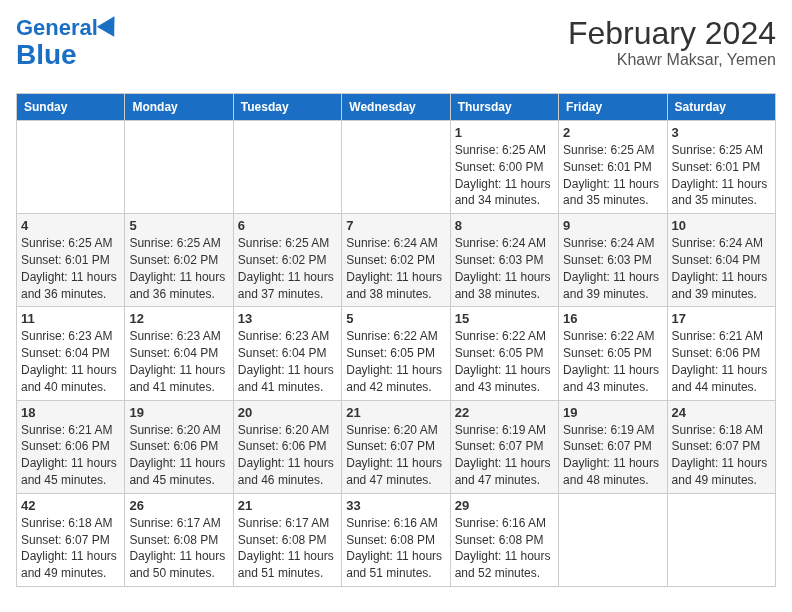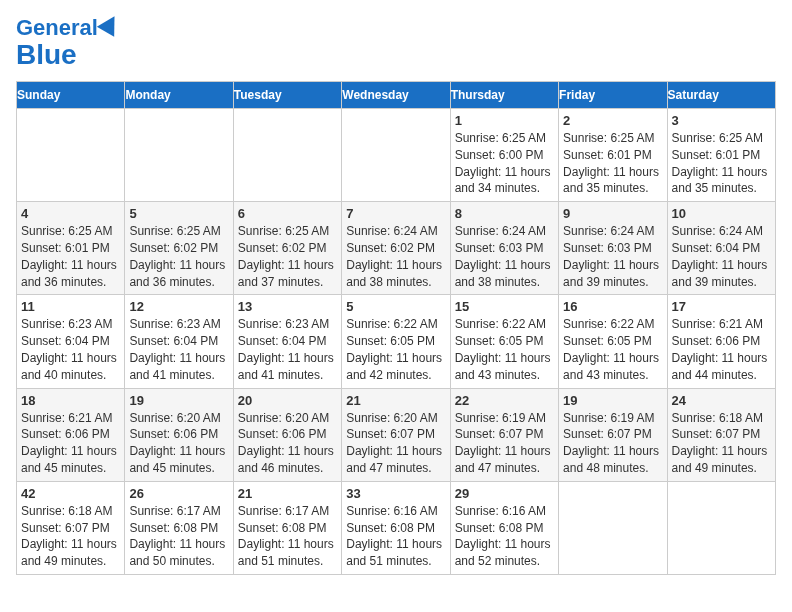--- a/index.html
+++ b/index.html
@@ -7,21 +7,21 @@
       font-family: Arial, sans-serif;
       background: #fff;
       width: 792px;
       min-height: 612px;
       padding: 16px;
     }
     .header {
       display: flex;
       justify-content: space-between;
       align-items: flex-start;
-      margin-bottom: 10px;
+      margin-bottom: 22px;
     }
     .logo {
       display: flex;
       flex-direction: column;
       align-items: flex-start;
     }
     .logo-text {
       font-size: 22px;
       font-weight: bold;
       color: #333;
@@ -60,21 +60,21 @@
     }
     table {
       width: 100%;
       border-collapse: collapse;
       font-size: 11px;
     }
     thead tr th {
       background: #1a6fc4;
       color: #fff;
       font-weight: bold;
-      padding: 6px 0;
+      padding: 6px 7px;
       text-align: left;
       border: 1px solid #ccc;
       font-size: 12px;
     }
     tbody tr td {
       border: 1px solid #ccc;
       vertical-align: top;
       padding: 4px;
       width: 14.28%;
       height: 80px;
@@ -104,20 +104,24 @@
 </head>
 <body>
 
 <div class="header">
   <div class="logo">
     <div class="logo-row">
       <span class="logo-text"><span class="blue">General</span></span>
       <span class="logo-triangle"></span>
     </div>
     <span class="logo-text" style="color:#1a6fc4; font-size:28px;">Blue</span>
+  </div>
+  <div class="title-block">
+    <h1>February 2024</h1>
+    <h2>Khawr Maksar, Yemen</h2>
   </div>
 </div>
 
 <table>
   <thead>
     <tr>
     <th>Sunday</th>
         <th>Monday</th>
         <th>Tuesday</th>
         <th>Wednesday</th>

